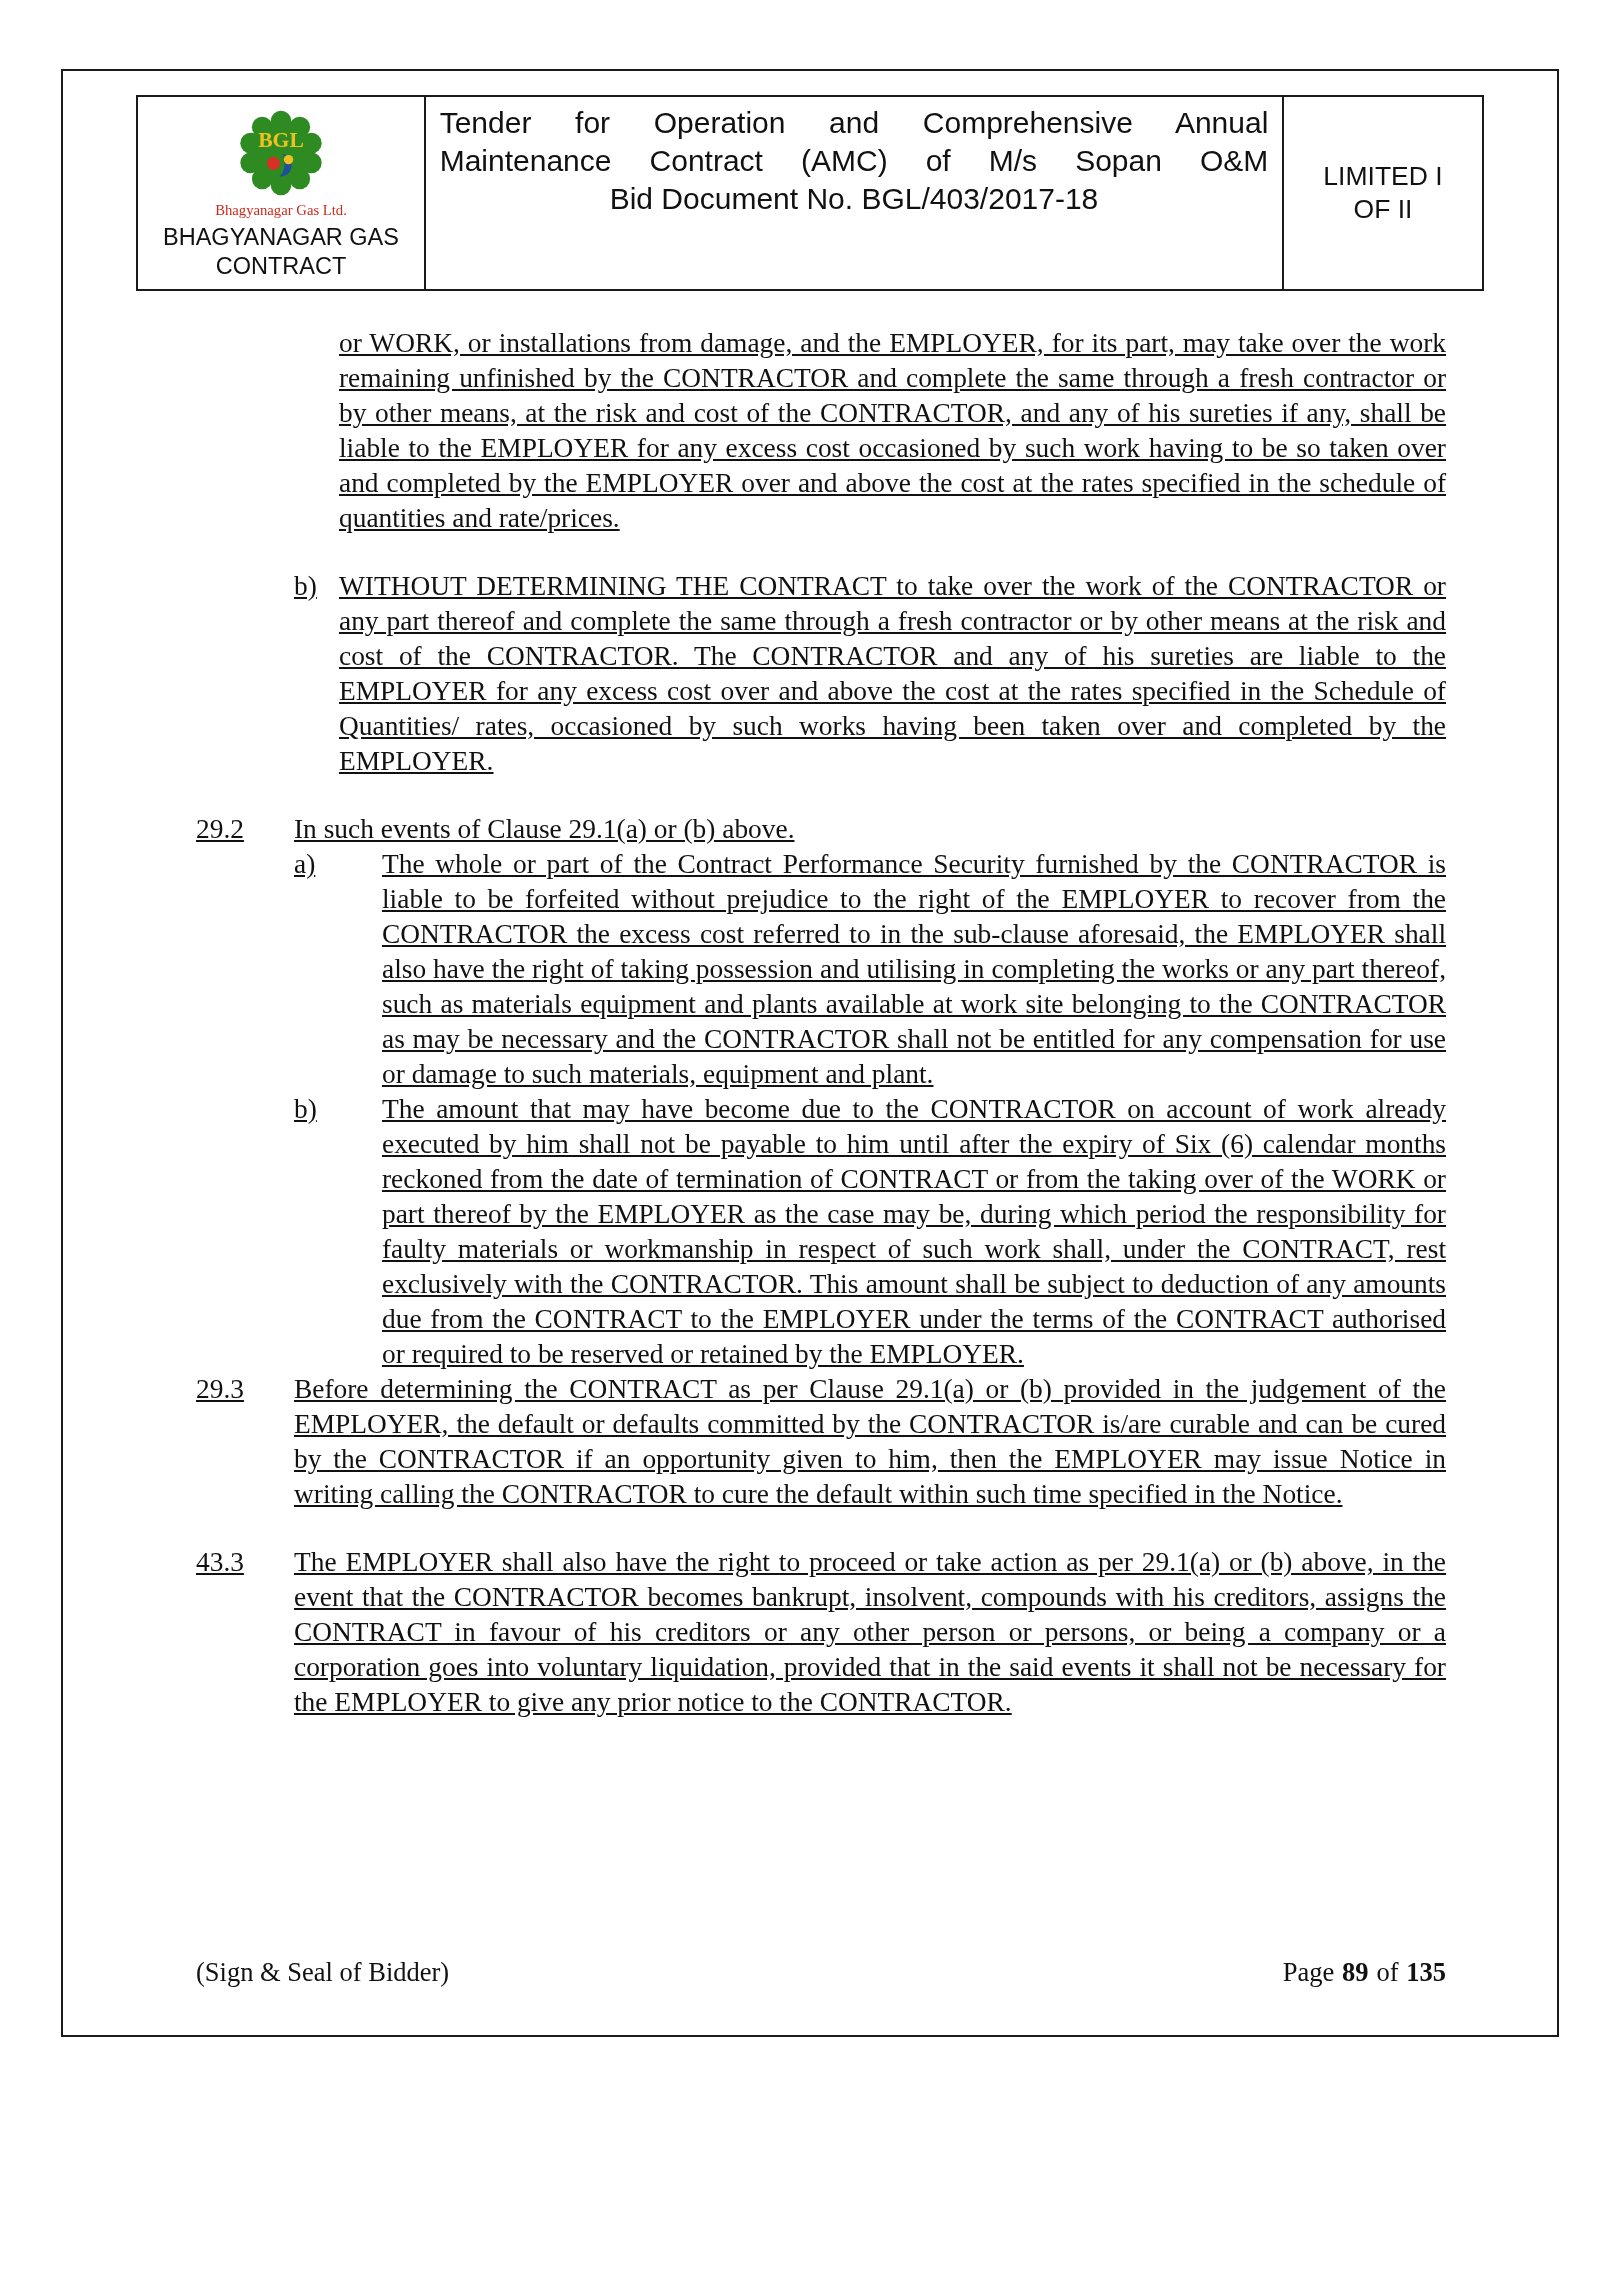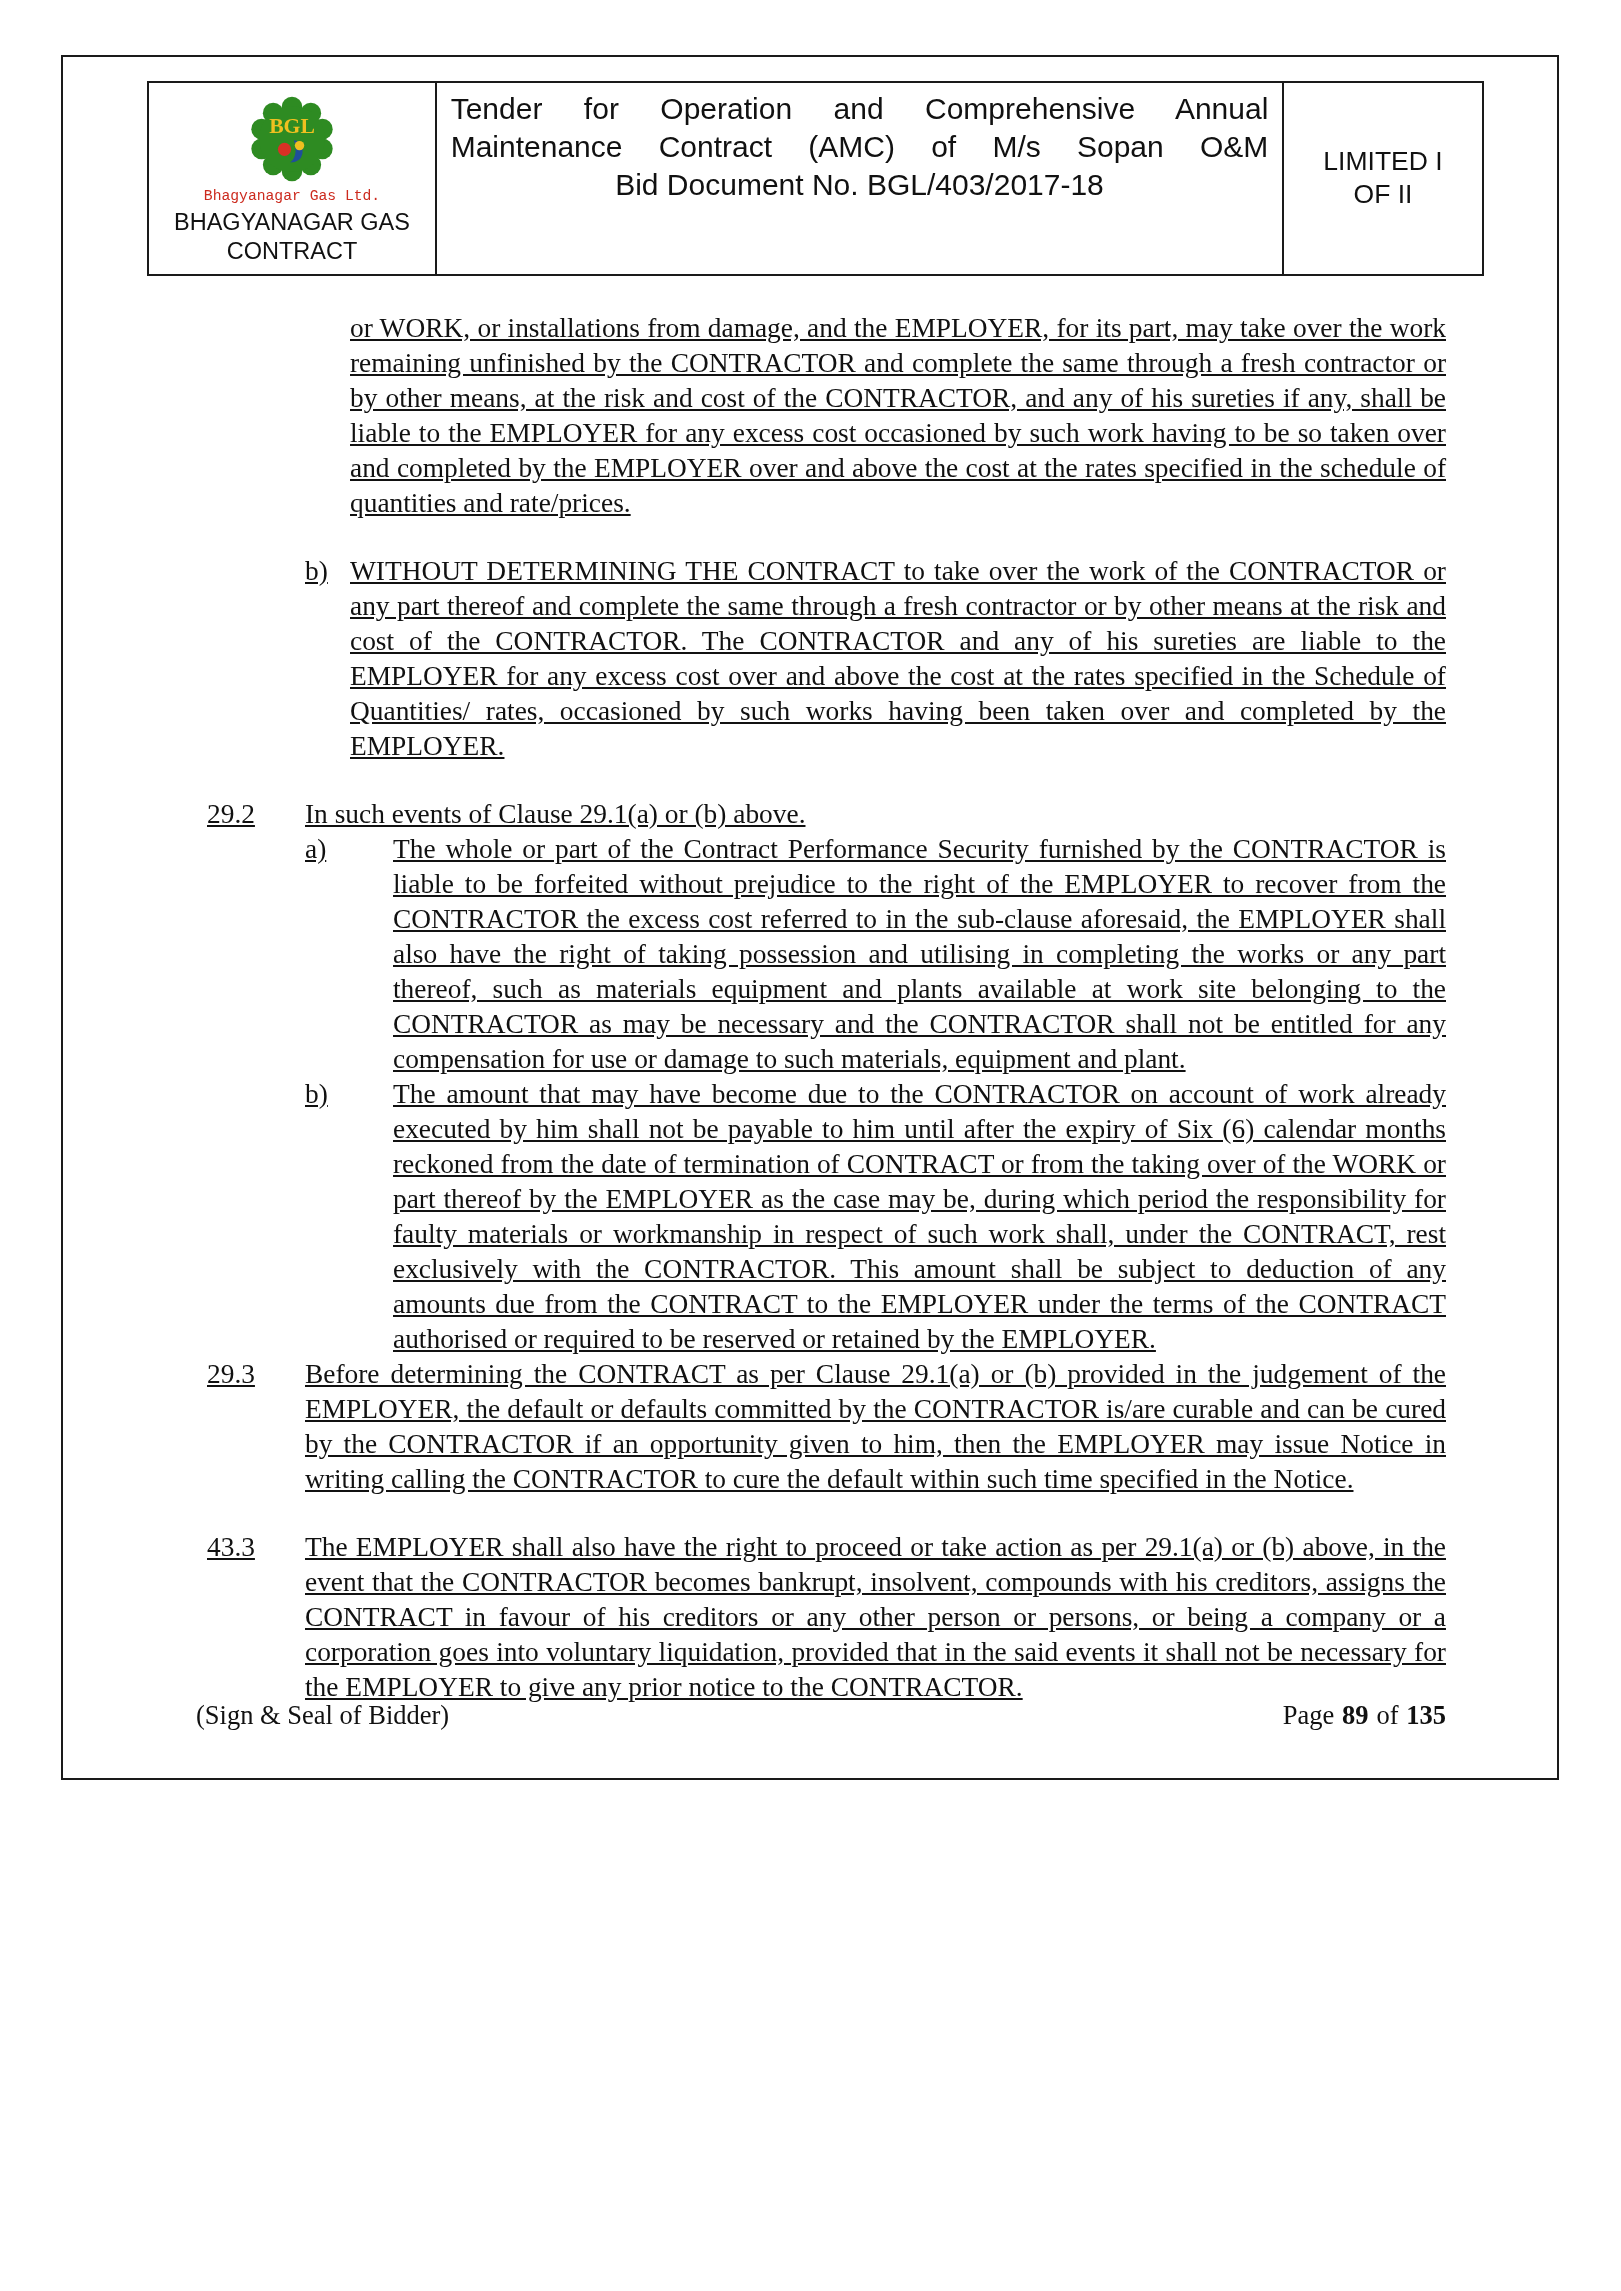--- a/index.html
+++ b/index.html
@@ -1,30 +1,30 @@
 <!DOCTYPE html>
 <html><head>
 <meta charset="utf-8">
 <style>
   html, body { margin:0; padding:0; background:#e8e8e8; }
   .page {
     position:relative; width:1621px; height:2292px; background:#ffffff;
     font-family:"Liberation Serif", serif; color:#111; margin:0 auto; overflow:hidden;
   }
   .frame {
-    position:absolute; left:61px; top:55px; width:1498px; height:1725px;
-    border:2px solid #1a1a1a; box-sizing:border-box;padding-left:11px;
+    position:absolute; left:61px; top:69px; width:1498px; height:1968px;
+    border:2px solid #1a1a1a; box-sizing:border-box;
   }
   
   .header-table { display:flex; margin:23.5px 73px 0 73px; border:2px solid #1a1a1a; background:#fff; }
   .logo-cell {
     width:288px; box-sizing:border-box; border-right:2px solid #1a1a1a;
     padding:9.8px 7.8px 7.8px; display:flex; flex-direction:column; align-items:center;
   }
-  .logo-caption { font-family:Liberation Mono, monospace; font-size:14.7px; margin-top:2px; }
+  .logo-caption { font-family:Liberation Serif, serif; font-size:14.7px; margin-top:2px; }
   .company { font-family:"Liberation Sans", sans-serif; font-size:23.5px; line-height:29px; text-align:center; margin-top:3.9px; }
   .title-cell {
     flex:1; box-sizing:border-box; border-right:2px solid #1a1a1a;
     padding:7.8px 13.7px 9.8px; font-family:"Liberation Sans", sans-serif;
     font-size:30px; line-height:38px;
   }
   .title-line.justify { text-align:justify; text-align-last:justify; }
   .title-line.center { text-align:center; }
   .volume-cell {
     width:198px; display:flex; flex-direction:column; align-items:center; justify-content:center;

